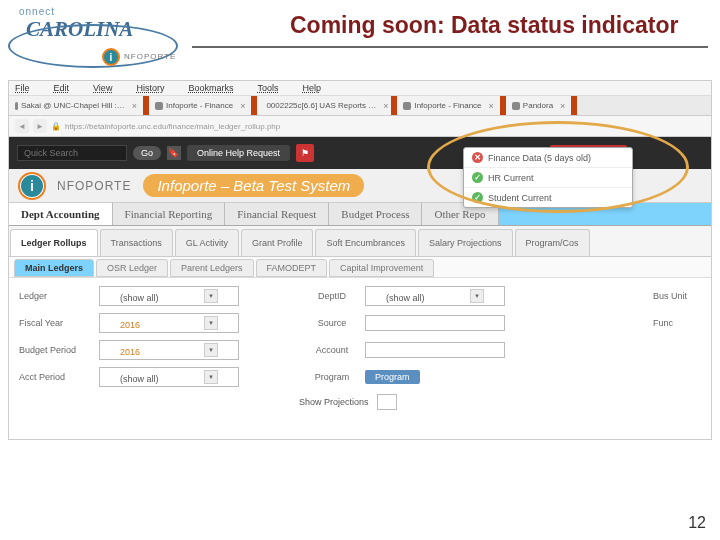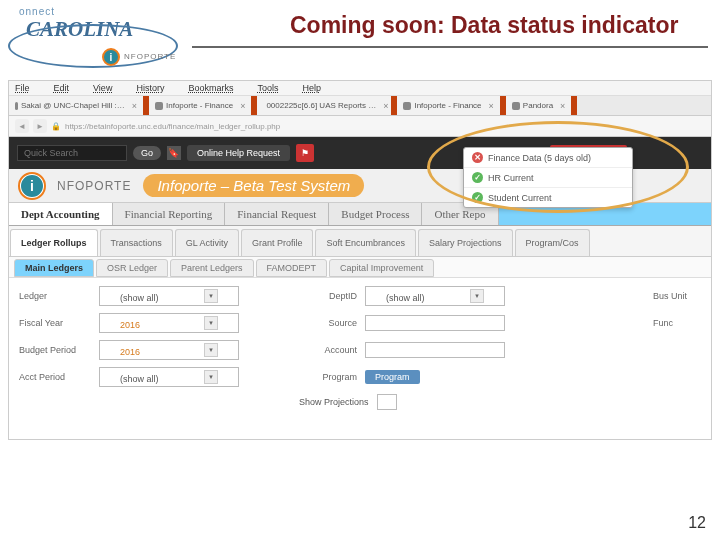--- a/index.html
+++ b/index.html
@@ -60,21 +60,21 @@
 .subtabs2{display:flex;background:#fafafa;border-bottom:1px solid #ddd;padding-left:4px}
 .subtab2{padding:3px 10px;font-size:9px;color:#777;background:#eee;border:1px solid #ccc;margin:2px 1px 0 1px;border-radius:3px 3px 0 0}
 .subtab2.active{background:#7dd3fc;color:#333;font-weight:bold}
 
 .filters{padding:8px 10px;background:#fff}
 .filter-row{display:flex;align-items:center;gap:8px;margin-bottom:7px;font-size:9px;color:#555}
 .flabel{width:72px;text-align:left;color:#666}
 .fselect{display:flex;align-items:flex-end;justify-content:space-between;width:140px;border:1px solid #bbb;padding:2px 20px;background:#fff;font-size:9px}
 .fselect.orange{color:#d67b1e}
 .fselect .arrow{background:#eee;border:1px solid #ccc;width:14px;height:14px;display:flex;align-items:center;justify-content:center;font-size:7px;color:#666}
-.flabel2{width:50px;text-align:right;color:#666;margin-left:60px}
+.flabel2{width:50px;text-align:center;color:#666;margin-left:60px}
 .finput{width:140px;border:1px solid #bbb;padding:2px 4px;background:#fff;height:16px}
 .flabel3{color:#666;margin-left:auto;width:48px}
 .prog-btn{background:#5b8fbf;color:#fff;padding:2px 10px;border-radius:2px;font-size:9px}
 
 .page-num{position:absolute;right:14px;bottom:8px;font-size:16px;color:#333}
 </style>
 </head>
 <body>
 
 <div class="slide-header">

